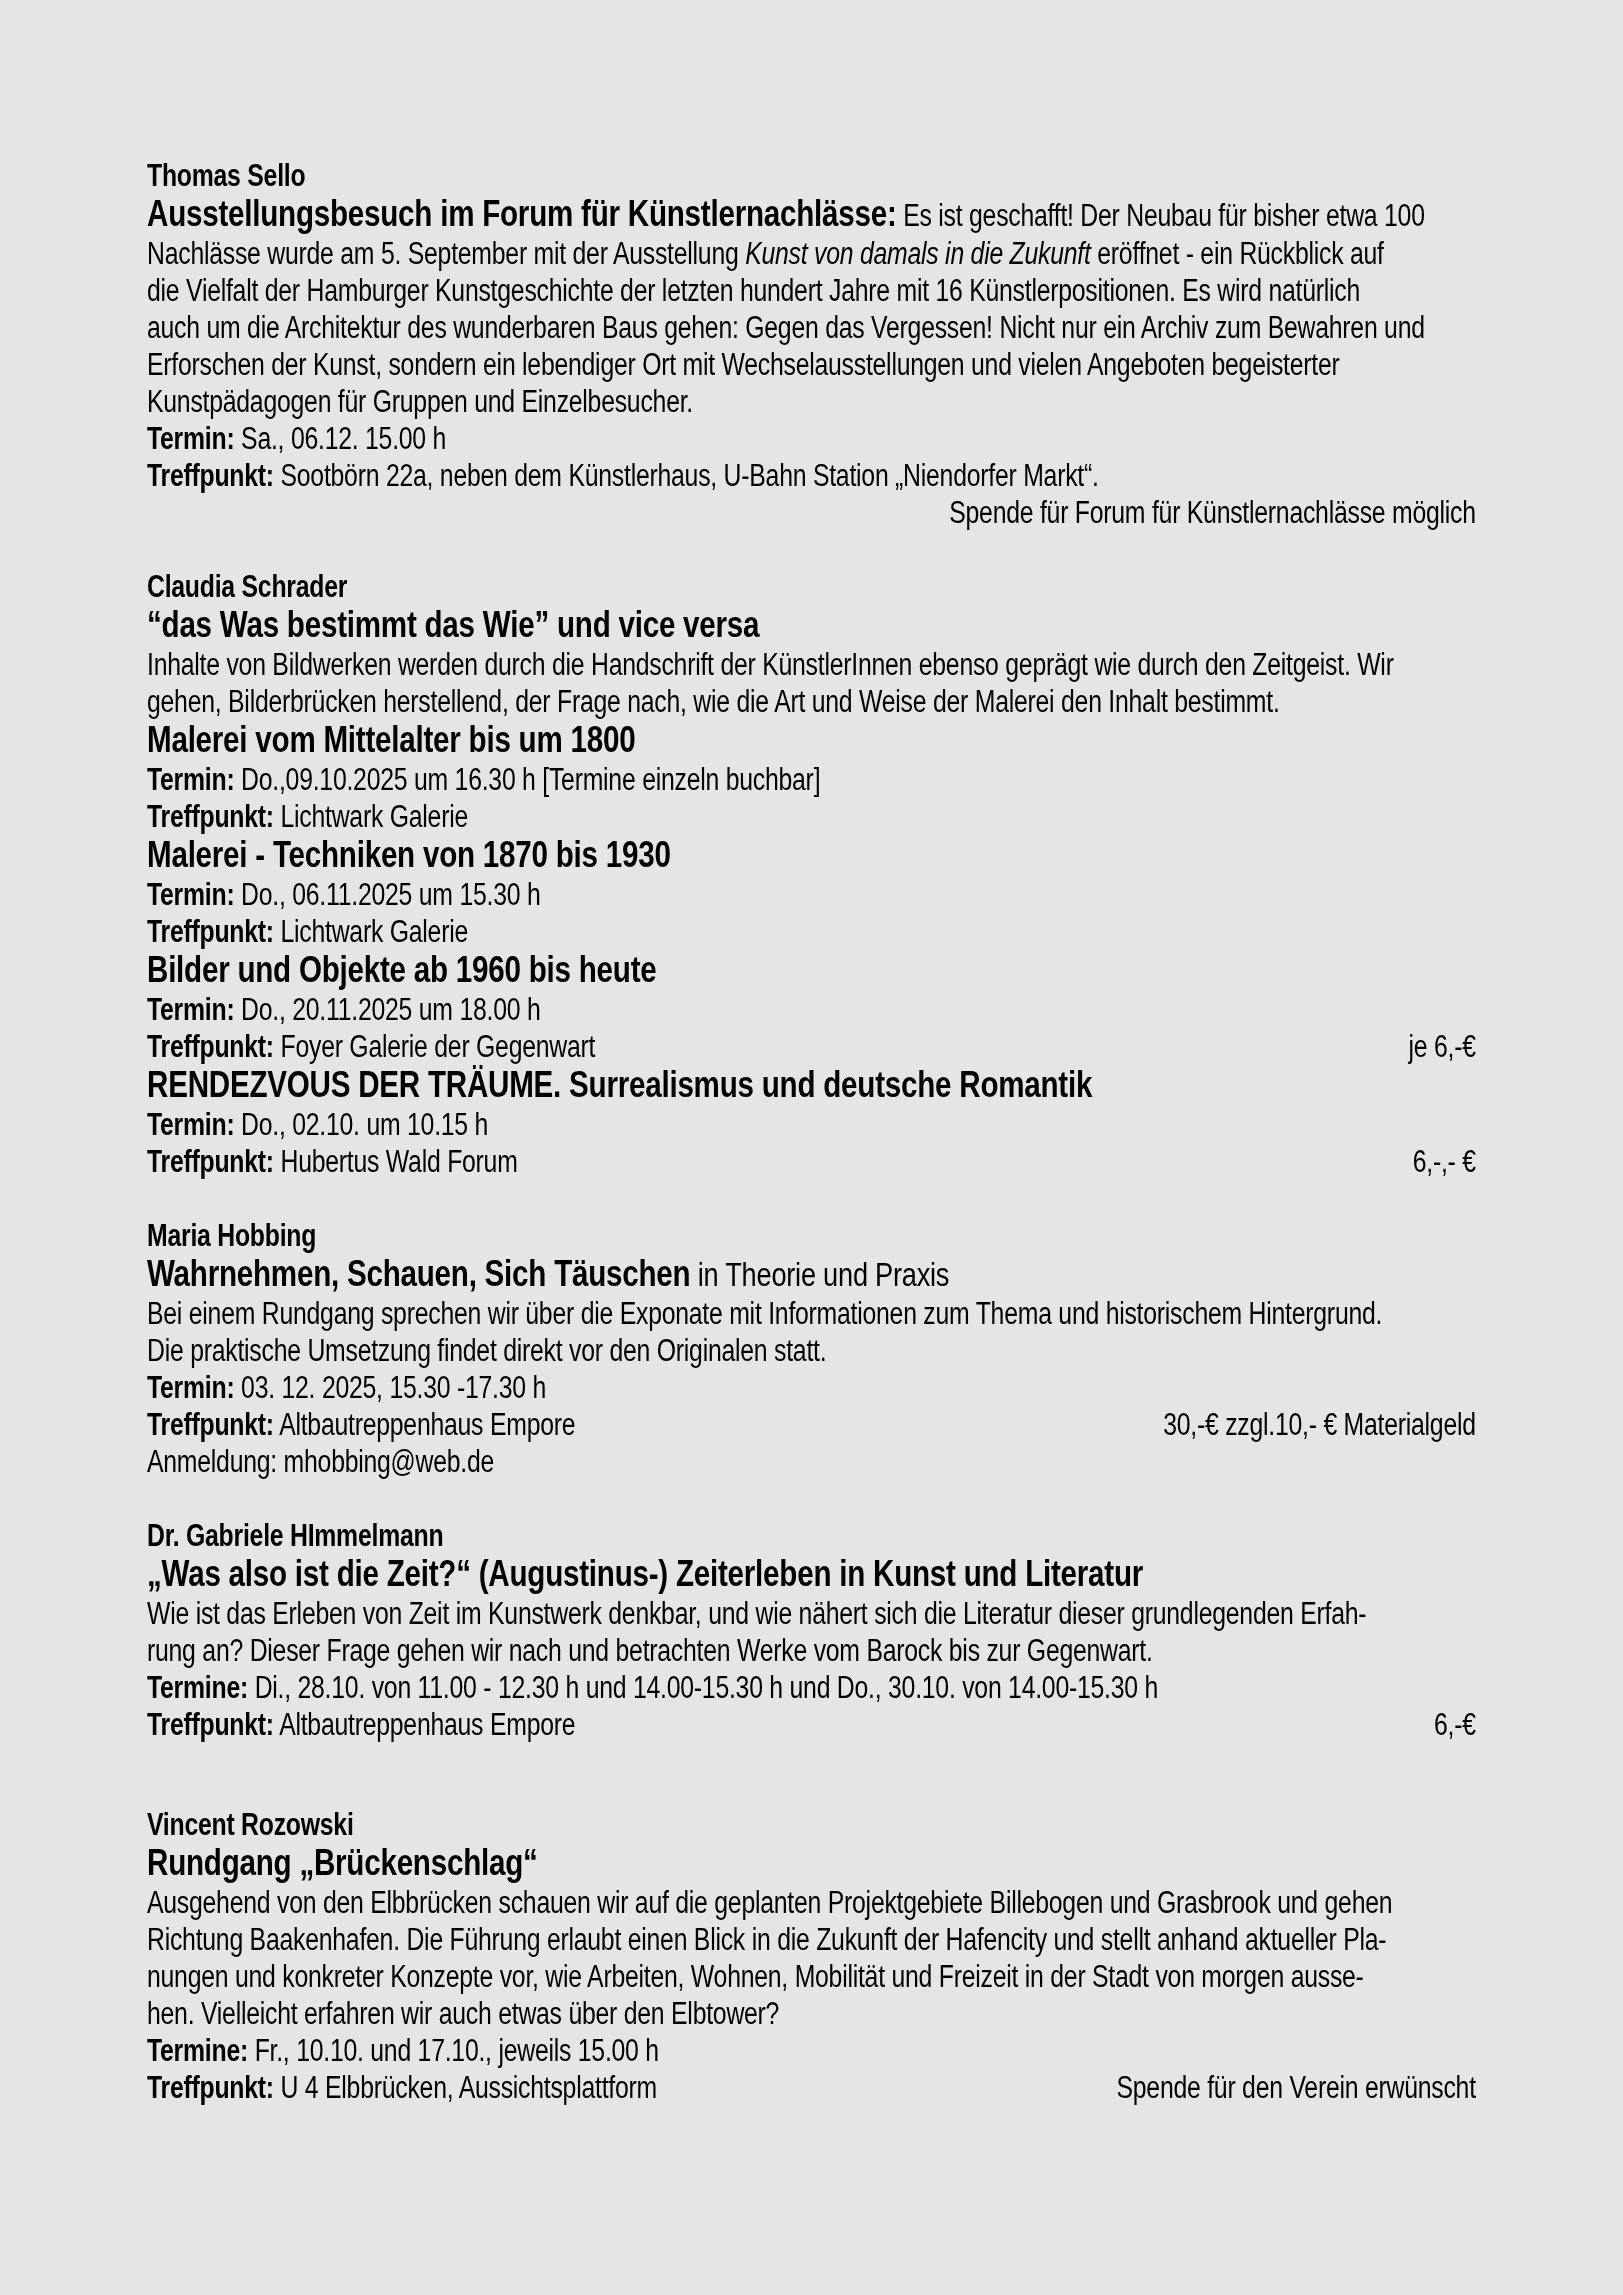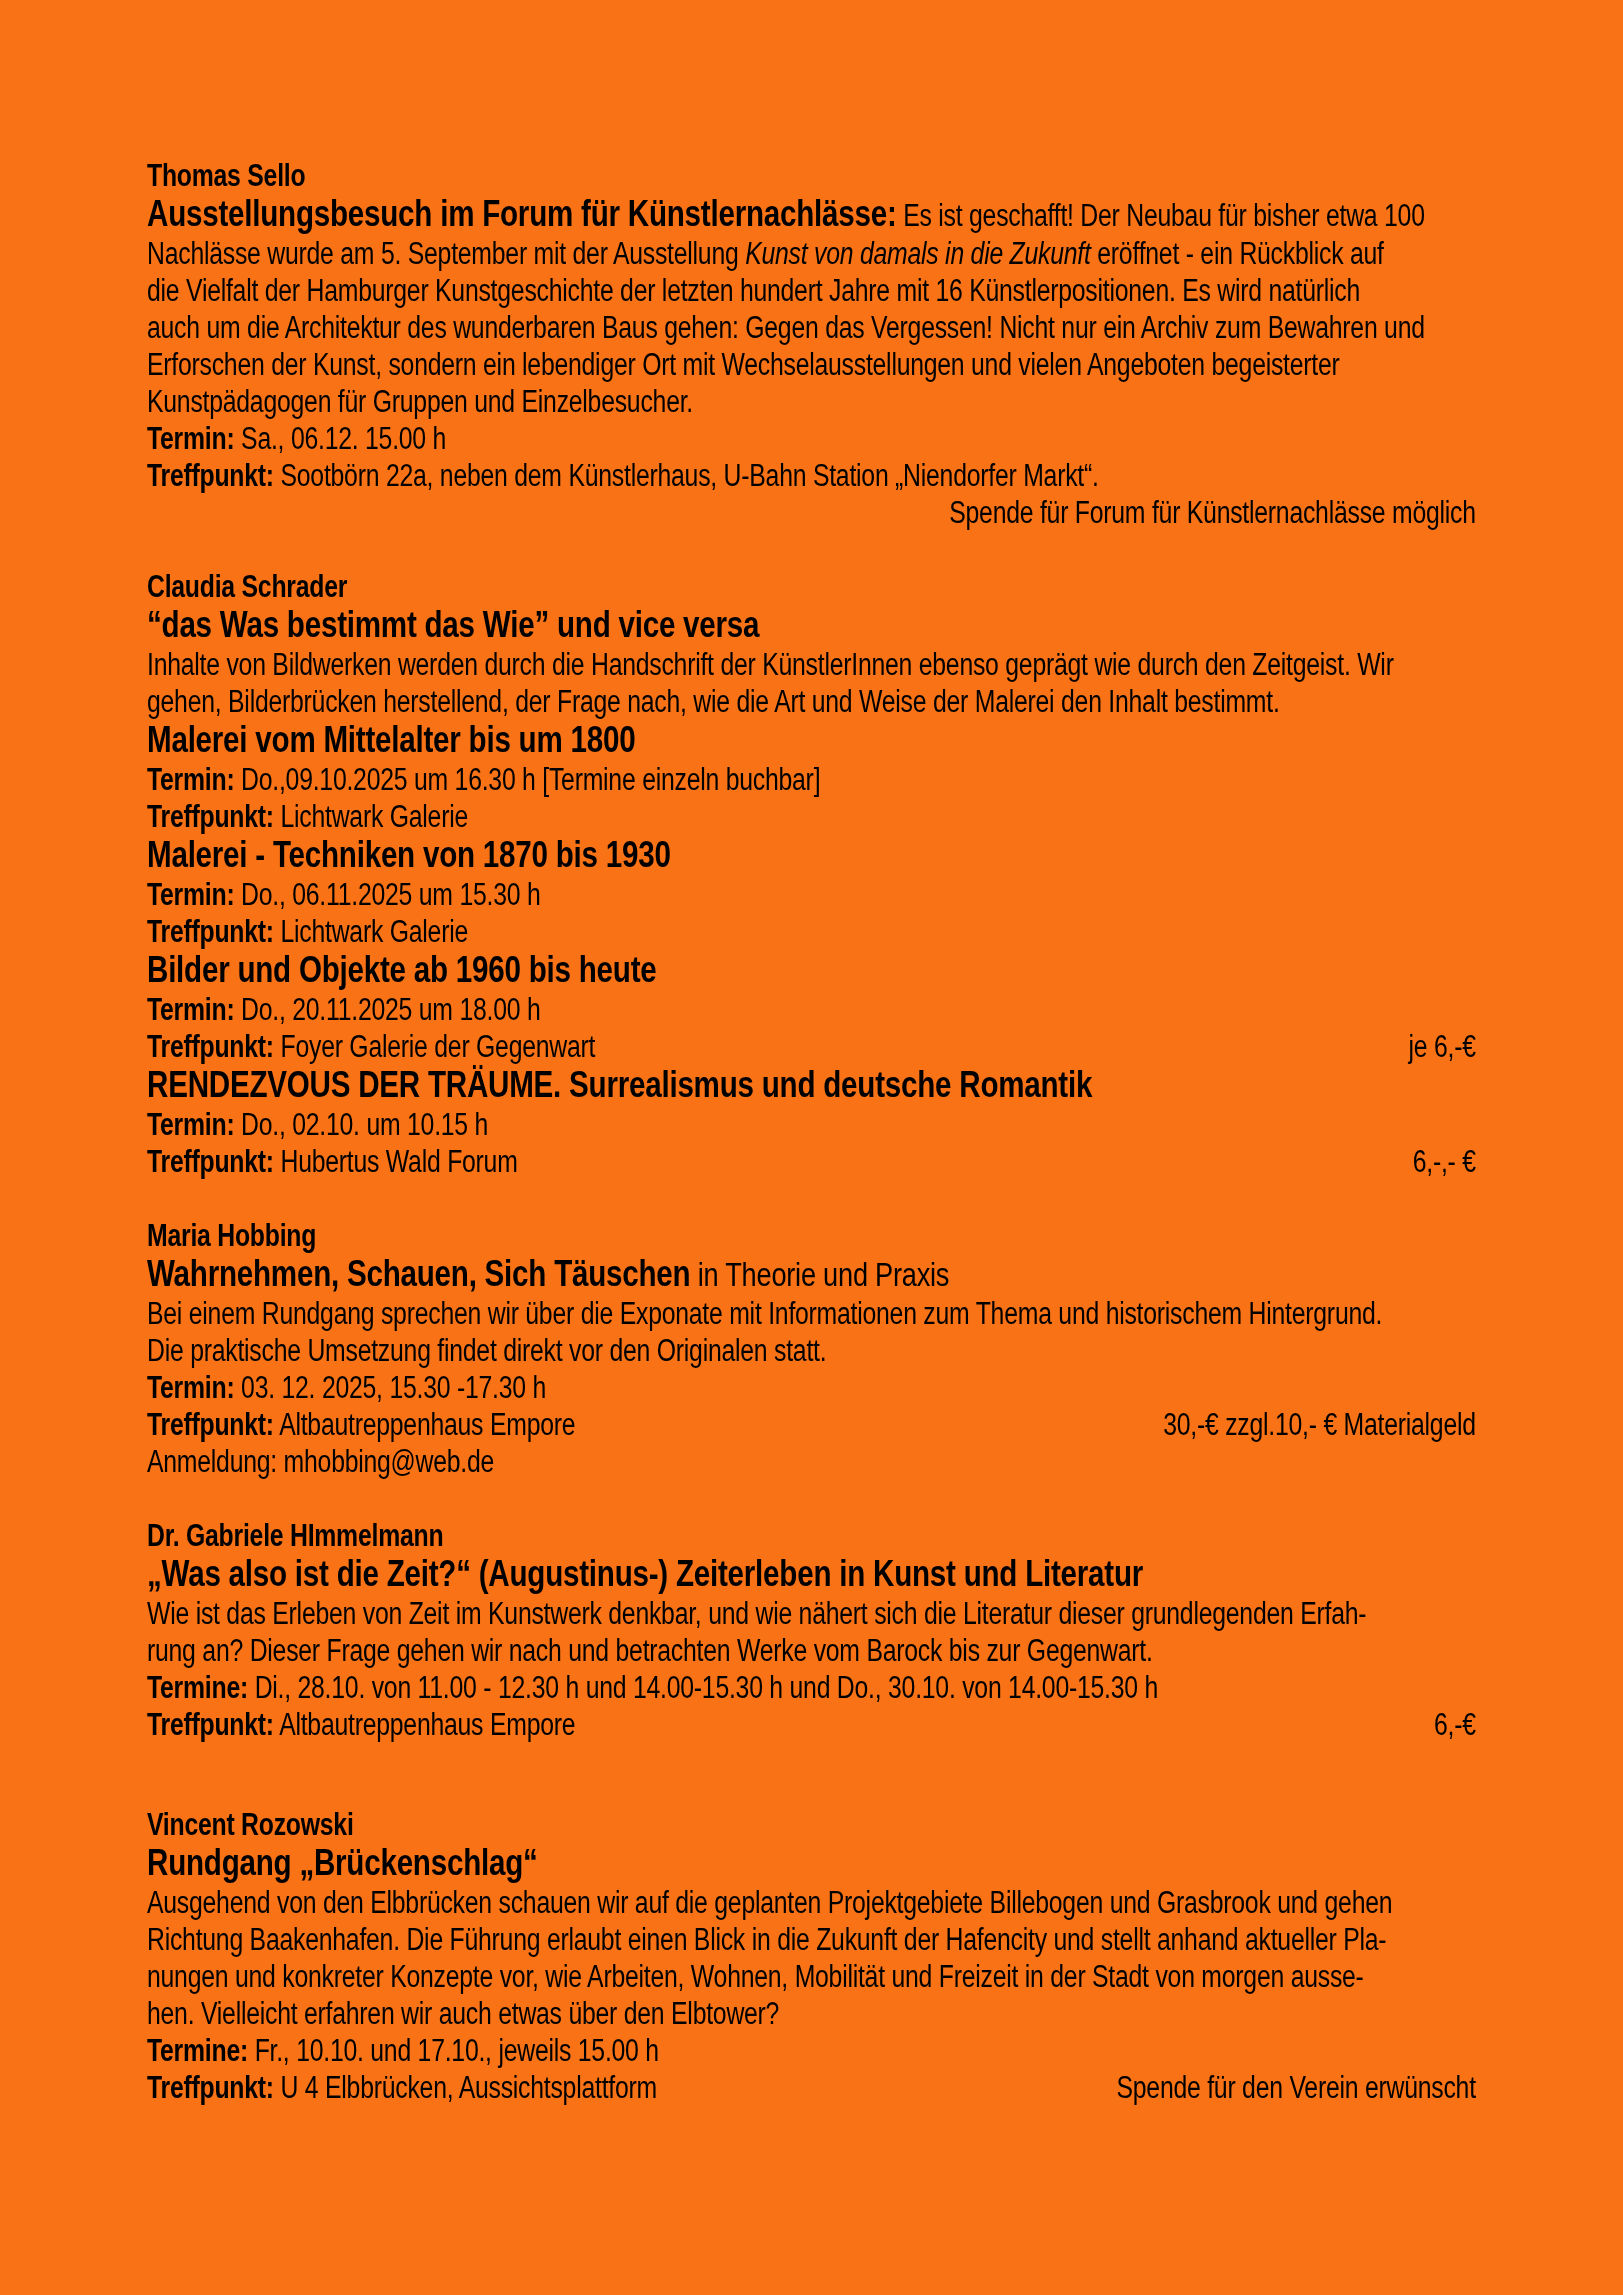--- a/index.html
+++ b/index.html
@@ -4,21 +4,21 @@
 <style>
   html, body { margin: 0; padding: 0; }
   body {
     width: 1623px; height: 2295px;
     background: #ffffff;
     font-family: "Liberation Sans", sans-serif;
   }
   .page {
     position: relative;
     width: 1623px; height: 2295px;
-    background: #f97316;
+    background: #e5e5e5;
     overflow: hidden;
   }
   .column-outer {
     position: absolute;
     left: 147px; top: 157px;
   }
   
   .column {
     width: 1661px;
     transform: scaleX(0.8);

